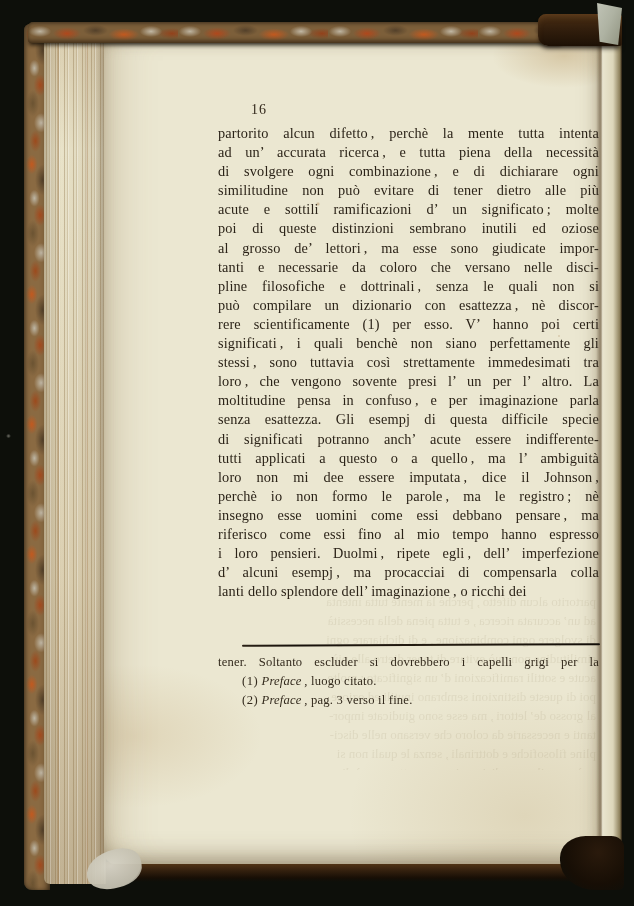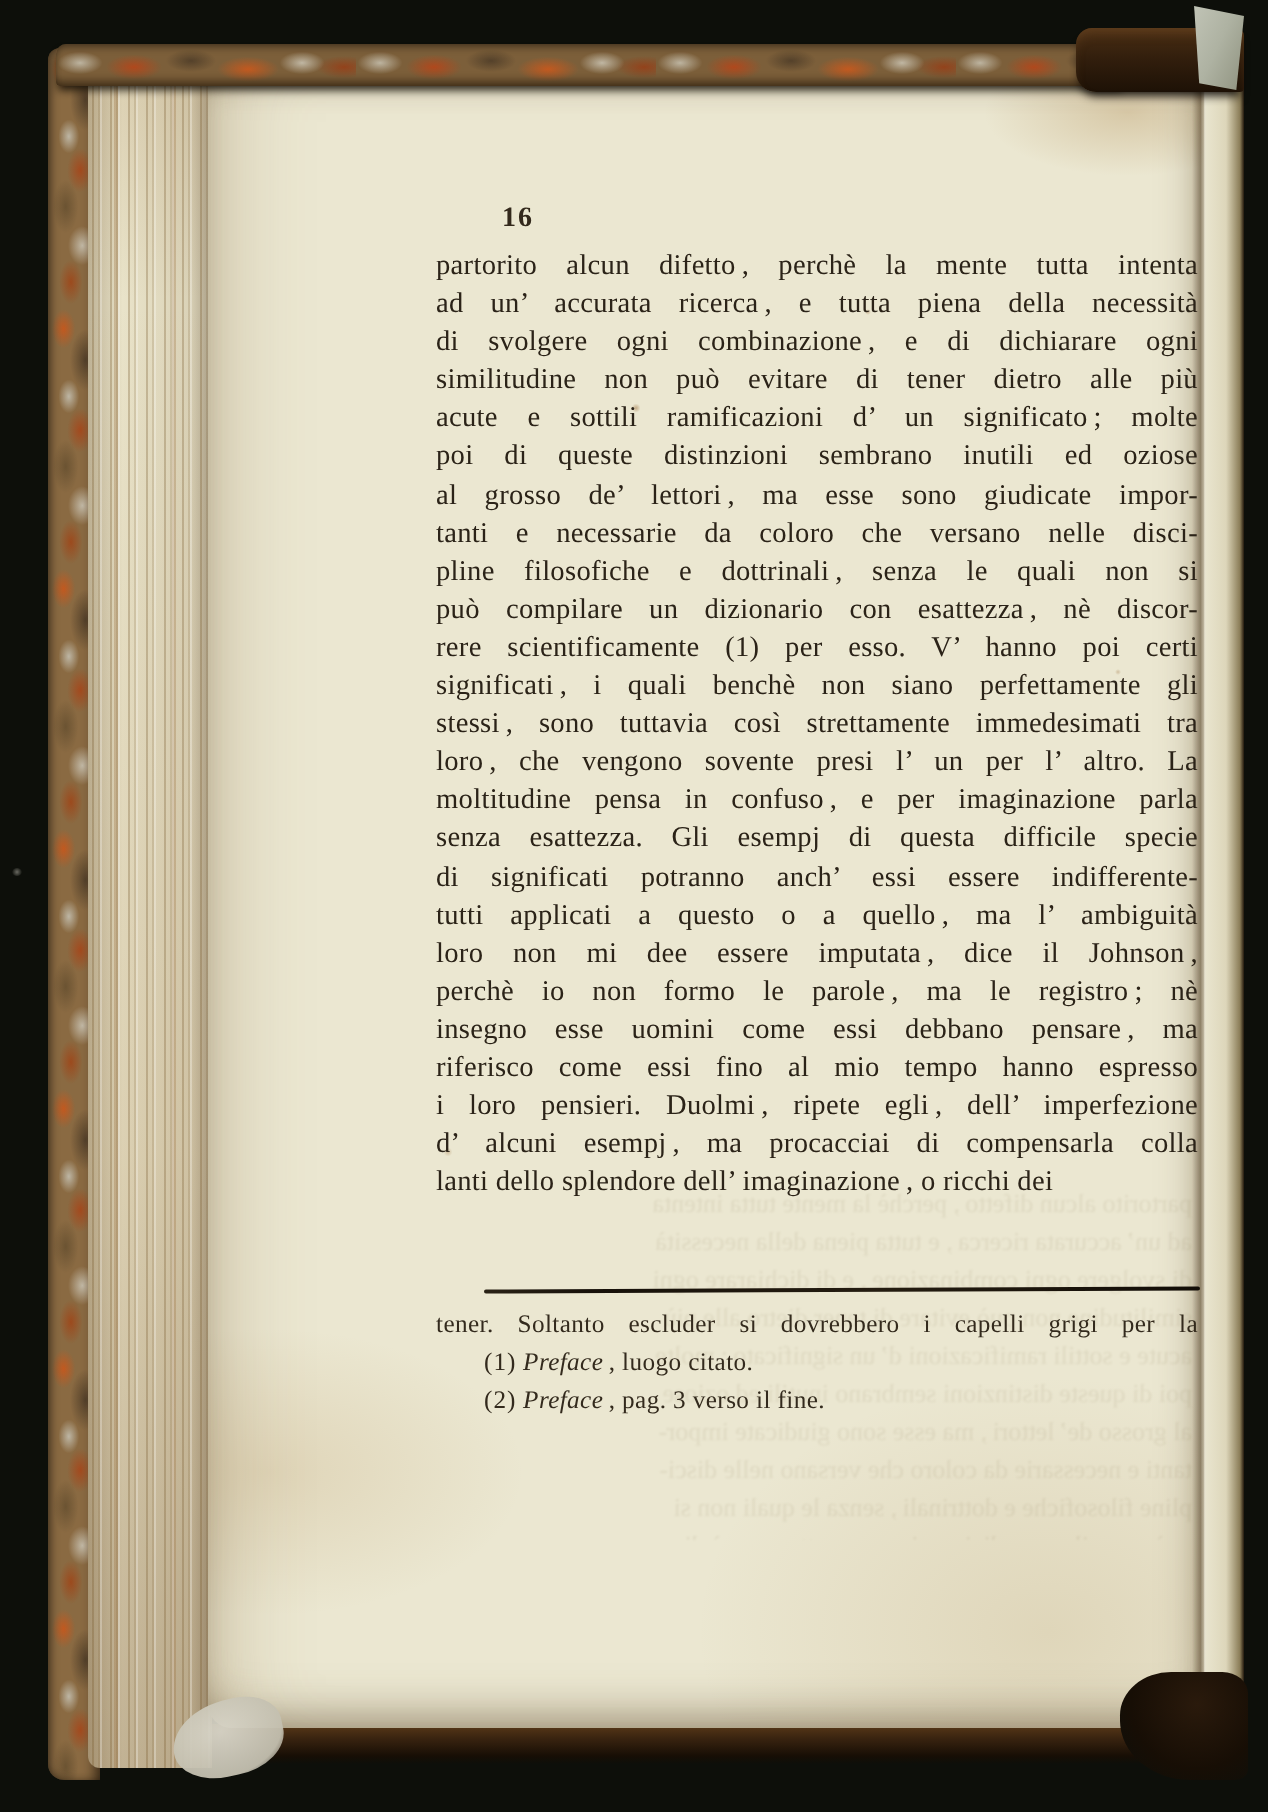--- a/index.html
+++ b/index.html
@@ -120,21 +120,21 @@
   }
   .dust{
     position:absolute;left:6px;top:434px;width:5px;height:4px;
     background:radial-gradient(circle,#6a6a62 0%, rgba(106,106,98,0) 80%);
     border-radius:50%;
   }
 
   
   .page-number{
     position:absolute;left:147px;top:66px;
-    font-size:14px;color:#33291c;letter-spacing:1px;font-weight:bold;
+    font-size:14px;color:#33291c;letter-spacing:1px;
   }
   .text-block{
     position:absolute;left:114px;top:88px;width:381px;
     color:#2b2318;font-size:14.3px;line-height:19.1px;letter-spacing:.15px;
     z-index:2;
   }
   .text-block .body-line{
     height:19.1px;overflow:hidden;
     text-align:justify;text-align-last:justify;
   }
@@ -204,21 +204,21 @@
         <div class="body-line">al grosso de’ lettori , ma esse sono giudicate impor-</div>
         <div class="body-line">tanti e necessarie da coloro che versano nelle disci-</div>
         <div class="body-line">pline filosofiche e dottrinali , senza le quali non si</div>
         <div class="body-line">può compilare un dizionario con esattezza , nè discor-</div>
         <div class="body-line">rere scientificamente (1) per esso. V’ hanno poi certi</div>
         <div class="body-line">significati , i quali benchè non siano perfettamente gli</div>
         <div class="body-line">stessi , sono tuttavia così strettamente immedesimati tra</div>
         <div class="body-line">loro , che vengono sovente presi l’ un per l’ altro. La</div>
         <div class="body-line">moltitudine pensa in confuso , e per imaginazione parla</div>
         <div class="body-line">senza esattezza. Gli esempj di questa difficile specie</div>
-        <div class="body-line">di significati potranno anch’ essi essere indifferente-</div>
+        <div class="body-line">di significati potranno anch’ acute essere indifferente-</div>
         <div class="body-line">tutti applicati a questo o a quello , ma l’ ambiguità</div>
         <div class="body-line">loro non mi dee essere imputata , dice il Johnson ,</div>
         <div class="body-line">perchè io non formo le parole , ma le registro ; nè</div>
         <div class="body-line">insegno esse uomini come essi debbano pensare , ma</div>
         <div class="body-line">riferisco come essi fino al mio tempo hanno espresso</div>
         <div class="body-line">i loro pensieri. Duolmi , ripete egli , dell’ imperfezione</div>
         <div class="body-line">d’ alcuni esempj , ma procacciai di compensarla colla</div>
         <div class="body-line">lanti dello splendore dell’ imaginazione , o ricchi dei</div>
       </div>
 

